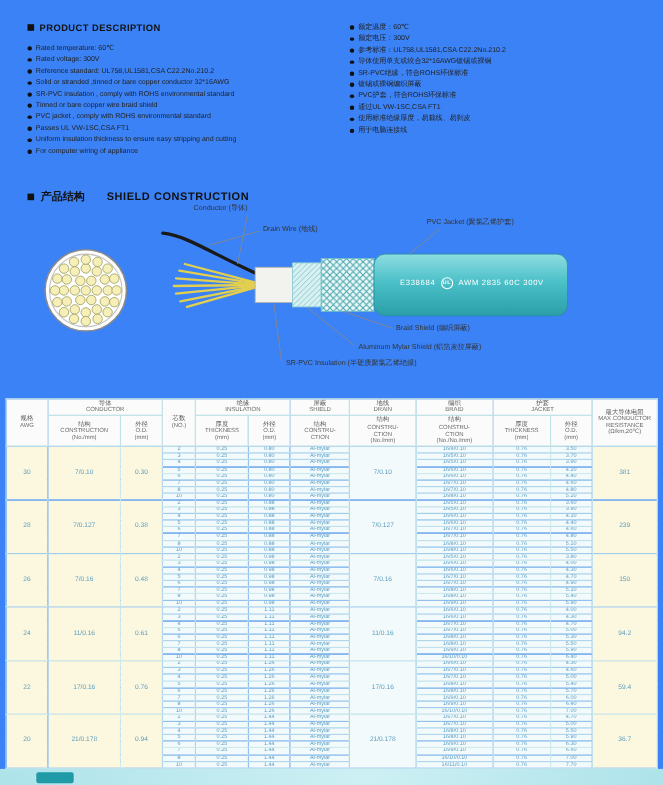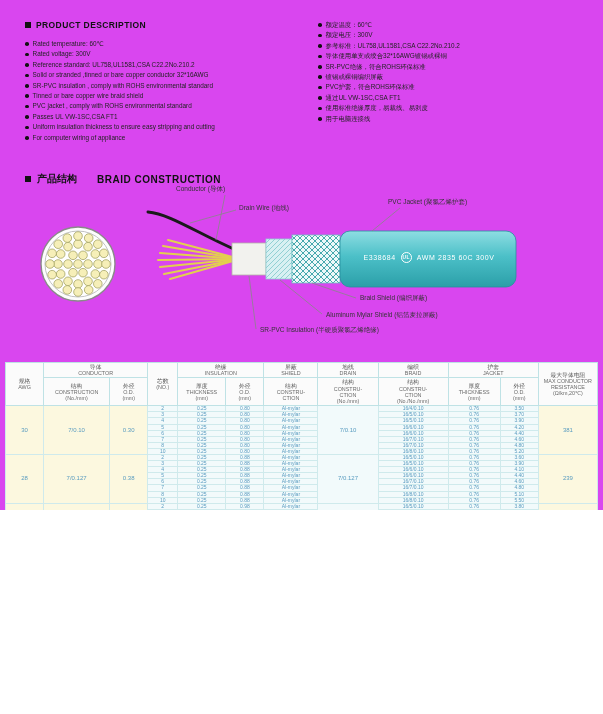--- a/index.html
+++ b/index.html
@@ -1,18 +1,18 @@
 <!DOCTYPE html>
 <html><head>
 <meta charset="utf-8">
 <style>
   *{margin:0;padding:0;box-sizing:border-box}
   html,body{background:#fff}
   body{width:603px;height:714px;font-family:"Liberation Sans","DejaVu Sans",sans-serif;color:#222;position:relative;overflow:hidden}
-  .page{position:relative;width:603px;height:510px;background:#d946ef;overflow:hidden}
+  .page{position:relative;width:603px;height:714px;background:#3b82f6;overflow:hidden}
 
   
   .desc-row{position:absolute;top:20px;left:25px;width:566px;display:flex;gap:20px}
   .desc-col{flex:1;min-width:0}
   .desc-col h3{font-size:8.5px;font-weight:bold;letter-spacing:.4px;display:flex;align-items:center;gap:5px;margin-bottom:9px;color:#111}
   .sq{width:6px;height:6px;background:#111;display:inline-block;flex:0 0 auto}
   .desc-col ul{list-style:none}
   .desc-col li{font-size:6.4px;line-height:10.4px;display:flex;gap:4px;color:#222}
   .dot{width:3.6px;height:3.6px;border-radius:50%;background:#111;flex:0 0 auto;margin-top:3.3px}
 
@@ -139,21 +139,21 @@
             <span class="dot"></span>
             <span>用于电脑连接线</span>
           </li>
         </ul>
     </div>
   </section>
 
   <div class="cons-title">
     <span class="sq"></span>
     <span>产品结构</span>
-    <span class="en">BRAID CONSTRUCTION</span>
+    <span class="en">SHIELD CONSTRUCTION</span>
   </div>
 
   <div class="diagram">
     <svg viewBox="0 0 603 172">
       <defs>
         <linearGradient id="jk" x1="0" y1="0" x2="0" y2="1">
           <stop offset="0" stop-color="#8edde2"></stop>
             <stop offset="0.45" stop-color="#4cc0c8"></stop>
             <stop offset="1" stop-color="#2b9fa8"></stop>
         </linearGradient>

